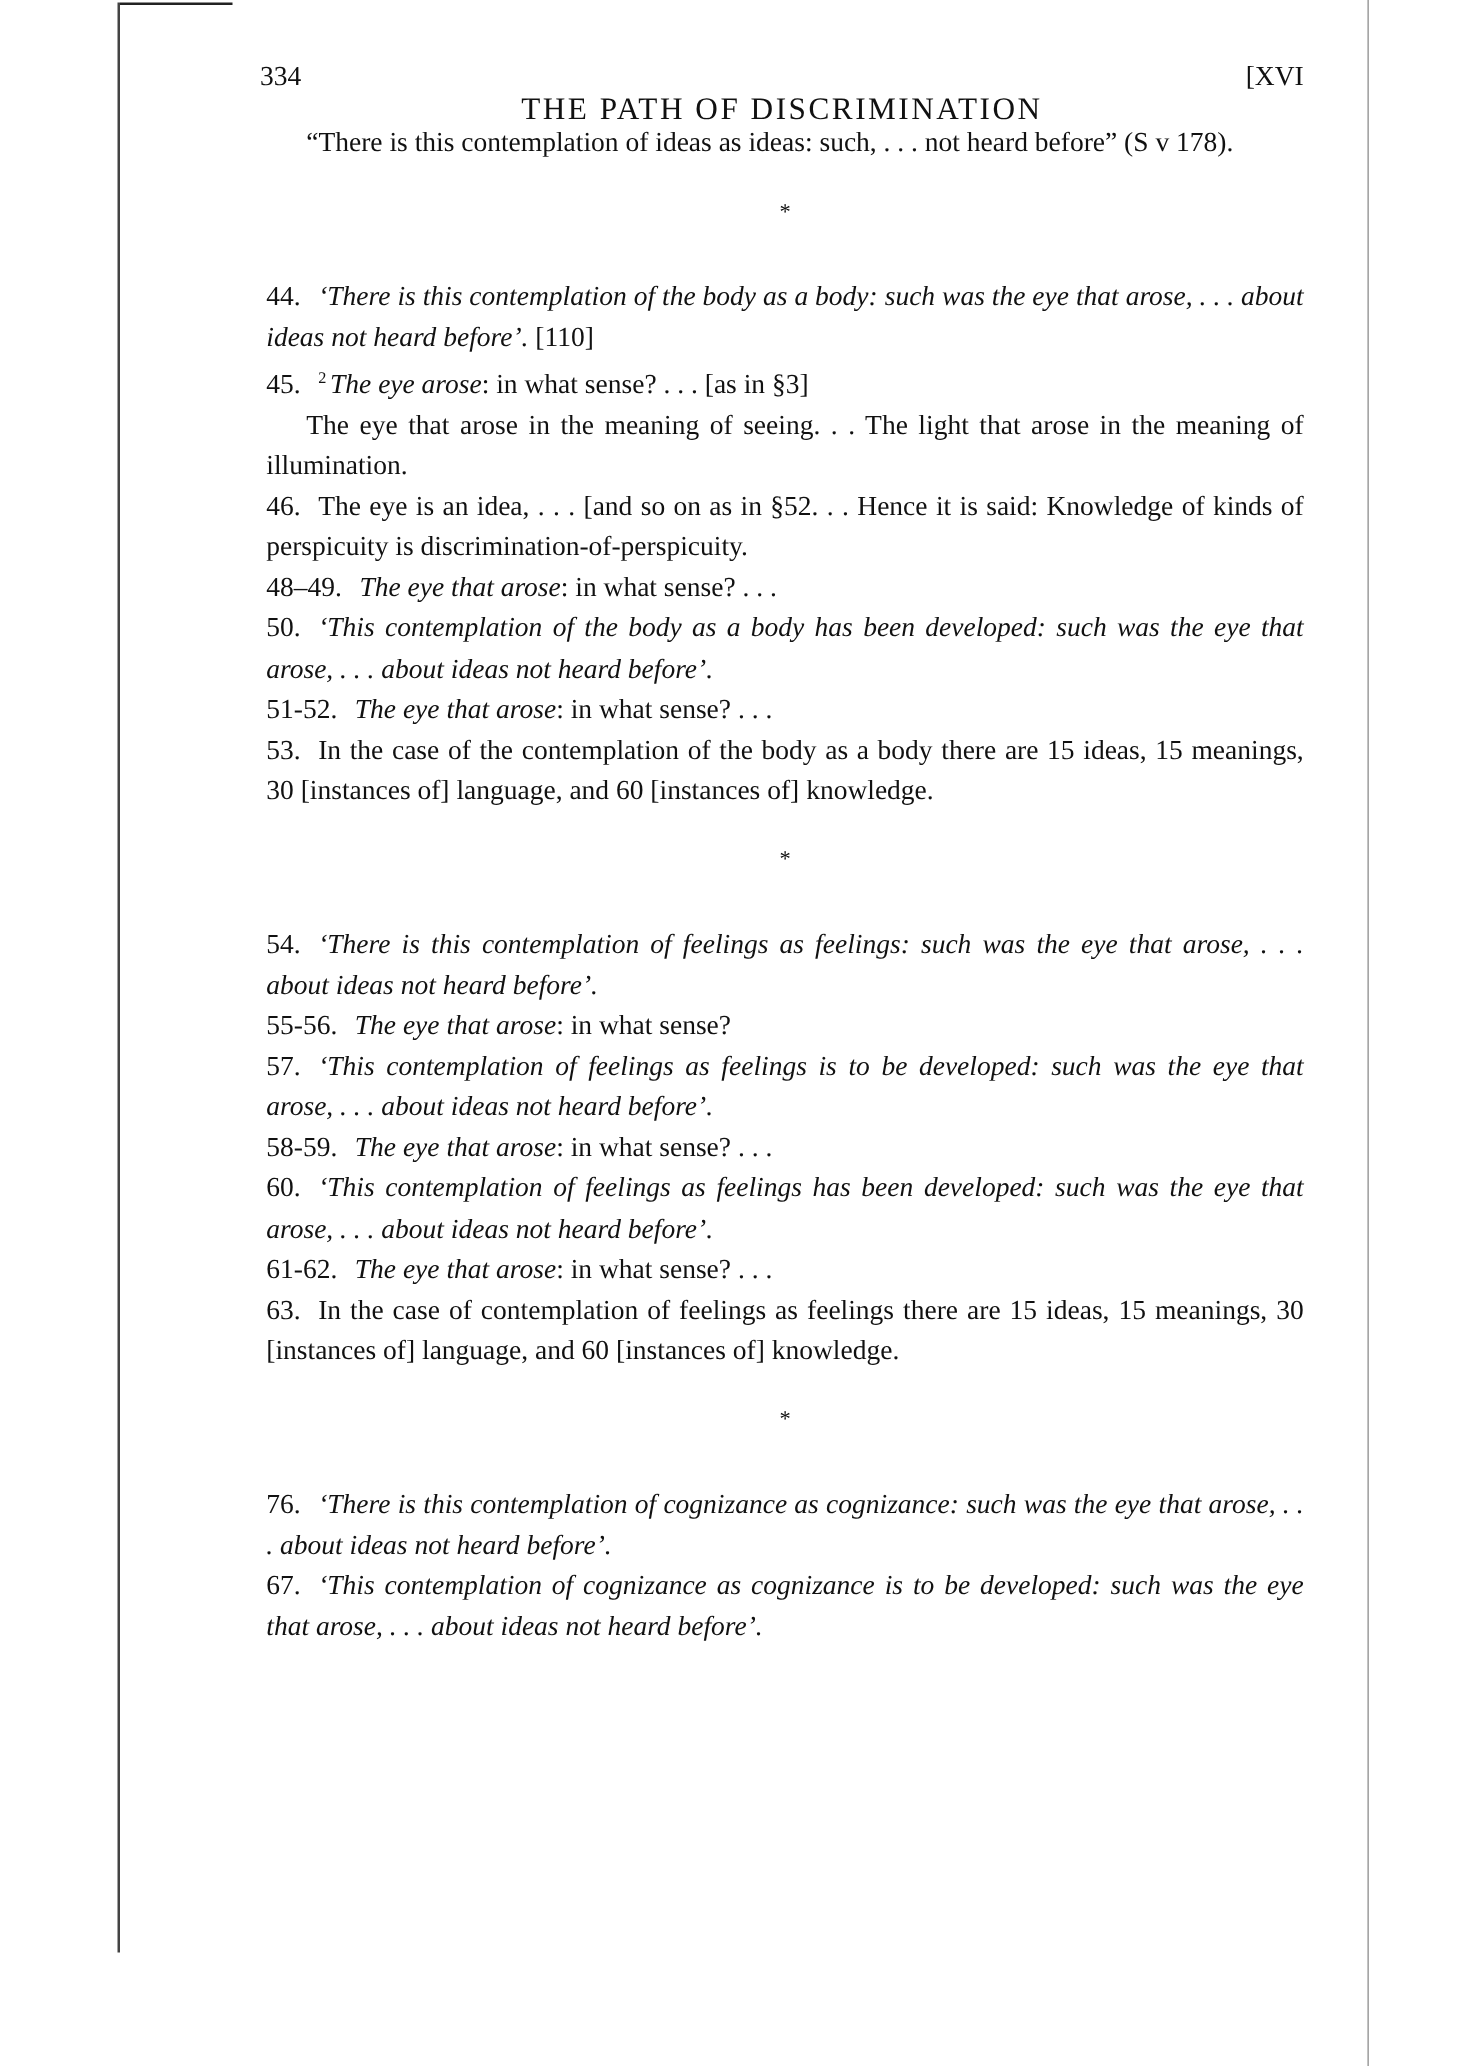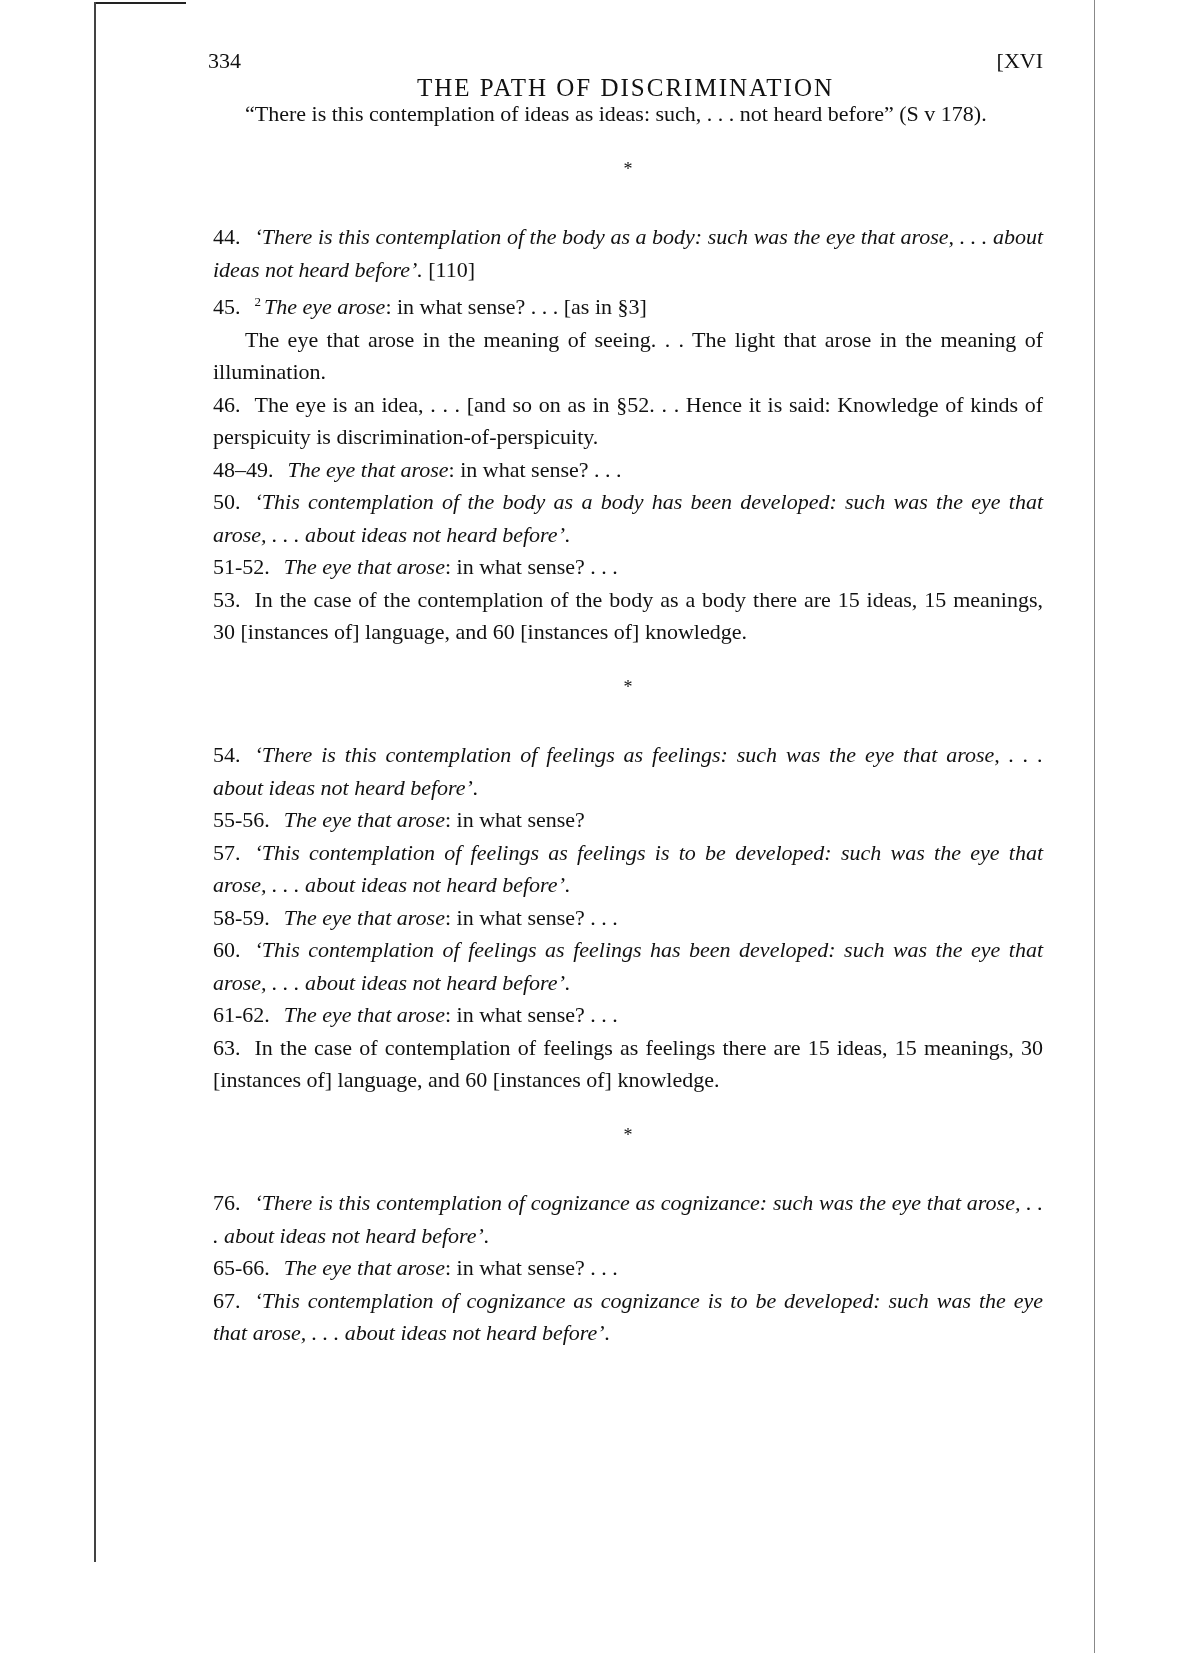--- a/index.html
+++ b/index.html
@@ -56,16 +56,15 @@
       <p class="p"><span class="num">55-56.</span><span class="it">The eye that arose</span><span>: in what sense?</span></p>
       <p class="p"><span class="num">57.</span><span class="it">‘This contemplation of feelings as feelings is to be developed: such was the eye that arose, . . . about ideas not heard before’.</span></p>
       <p class="p"><span class="num">58-59.</span><span class="it">The eye that arose</span><span>: in what sense? . . .</span></p>
       <p class="p"><span class="num">60.</span><span class="it">‘This contemplation of feelings as feelings has been developed: such was the eye that arose, . . . about ideas not heard before’.</span></p>
       <p class="p"><span class="num">61-62.</span><span class="it">The eye that arose</span><span>: in what sense? . . .</span></p>
       <p class="p"><span class="num">63.</span><span>In the case of contemplation of feelings as feelings there are 15 ideas, 15 meanings, 30 [instances of] language, and 60 [instances of] knowledge.</span></p>
     </div>
   <div class="star">*</div>
   <div>
       <p class="p"><span class="num">76.</span><span class="it">‘There is this contemplation of cognizance as cognizance: such was the eye that arose, . . . about ideas not heard before’.</span></p>
-      <p class="p"><span class="num">65-66.</span><span class="it">The eye that arose</span><span>: in what sense? . . .</span></p>
       <p class="p"><span class="num">67.</span><span class="it">‘This contemplation of cognizance as cognizance is to be developed: such was the eye that arose, . . . about ideas not heard before’.</span></p>
     </div>
 </div>
 
 </body></html>

